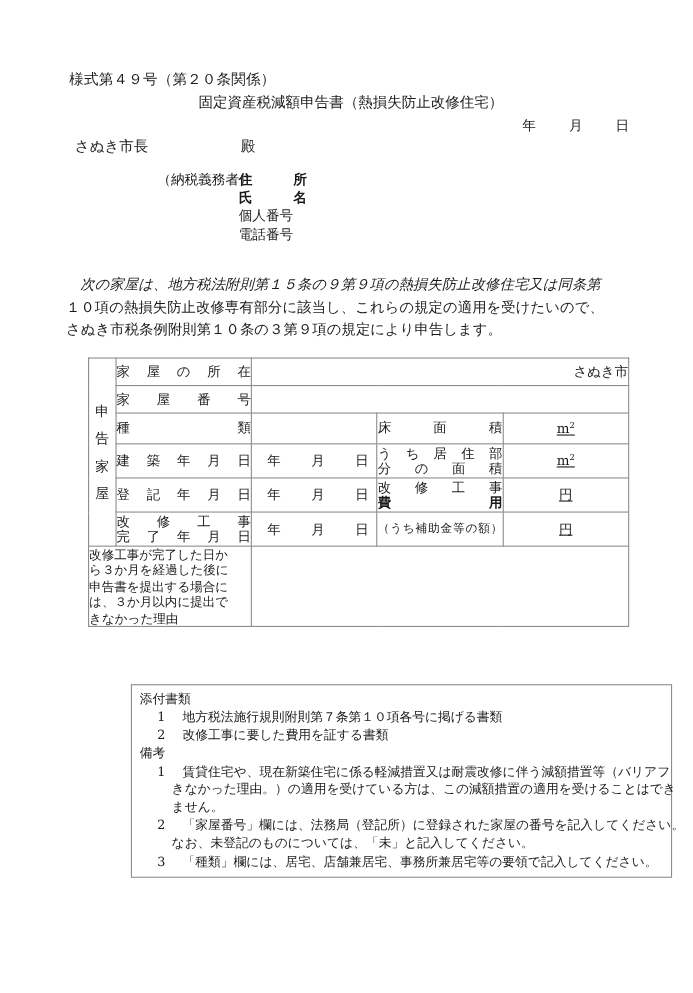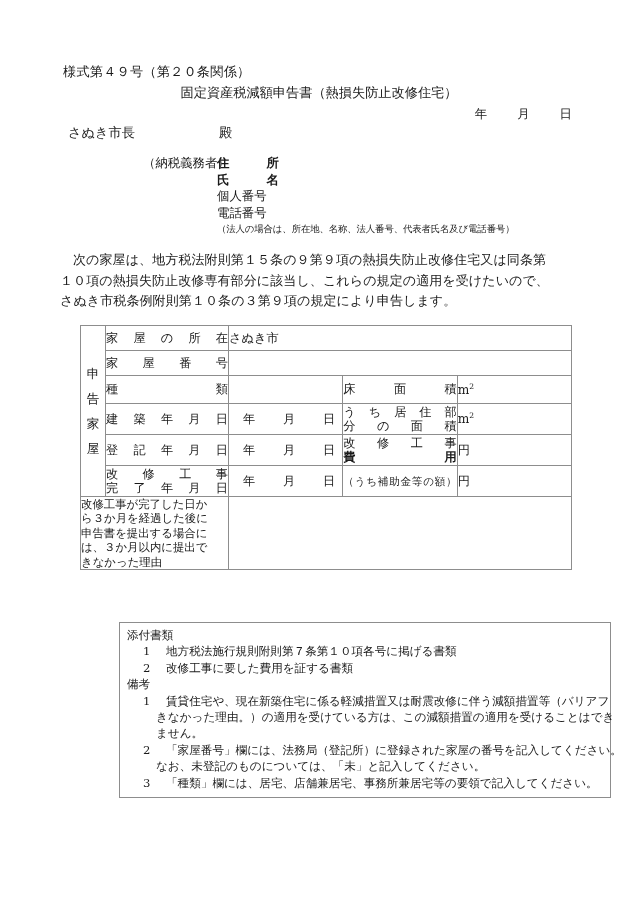--- a/index.html
+++ b/index.html
@@ -94,21 +94,21 @@
   .declaration {
     position: absolute;
     left: 60px;
     top: 250px;
     width: 516px;
     font-size: 13px;
     line-height: 20.5px;
     letter-spacing: 0.1px;
   }
   .declaration p { margin: 0; white-space: nowrap; }
-  .declaration p.first { text-indent: 13px; }
+  .declaration p.first { text-indent: 13px; font-style: italic; }
 
   
   .tbl {
     position: absolute;
     left: 80px;
     top: 325px;
     width: 492px;
     border-collapse: collapse;
     table-layout: fixed;
     font-size: 12.2px;
@@ -137,32 +137,34 @@
   .lbl-2line { line-height: 14.5px; }
   .lbl-plain {
     text-align: center;
     text-align-last: center;
     font-size: 10.6px;
     margin-left: 37px;
   }
   .val {
     padding: 3px 8px;
     height: 22px;
+    text-align: right;
   }
   .val-city { font-size: 12.2px; }
   .rlbl {
     width: 100px;
     padding: 3px 7px;
     text-align: justify;
     text-align-last: justify;
     line-height: 14.5px;
   }
   .unit {
     padding: 3px 8px 3px 8px;
-    text-align: left;
+    text-align: center;
+    text-decoration: underline;
   }
   .unit sup {
     font-size: 0.62em;
     vertical-align: super;
     line-height: 0;
   }
   .date-cells {
     padding: 3px 10px 3px 4px;
     text-align: right;
     white-space: nowrap;
@@ -242,21 +244,20 @@
     </div>
     <div class="row indent">
       <span class="sp2"><i>氏</i><i>名</i></span>
     </div>
     <div class="row indent">
       <span>個人番号</span>
     </div>
     <div class="row indent">
       <span>電話番号</span>
     </div>
-    <div class="note">（法人の場合は、所在地、名称、法人番号、代表者氏名及び電話番号）</div>
   </div>
 
   <div class="declaration">
     <p class="first">次の家屋は、地方税法附則第１５条の９第９項の熱損失防止改修住宅又は同条第</p>
     <p>１０項の熱損失防止改修専有部分に該当し、これらの規定の適用を受けたいので、</p>
     <p>さぬき市税条例附則第１０条の３第９項の規定により申告します。</p>
   </div>
 
   <table class="tbl">
     <tbody>

